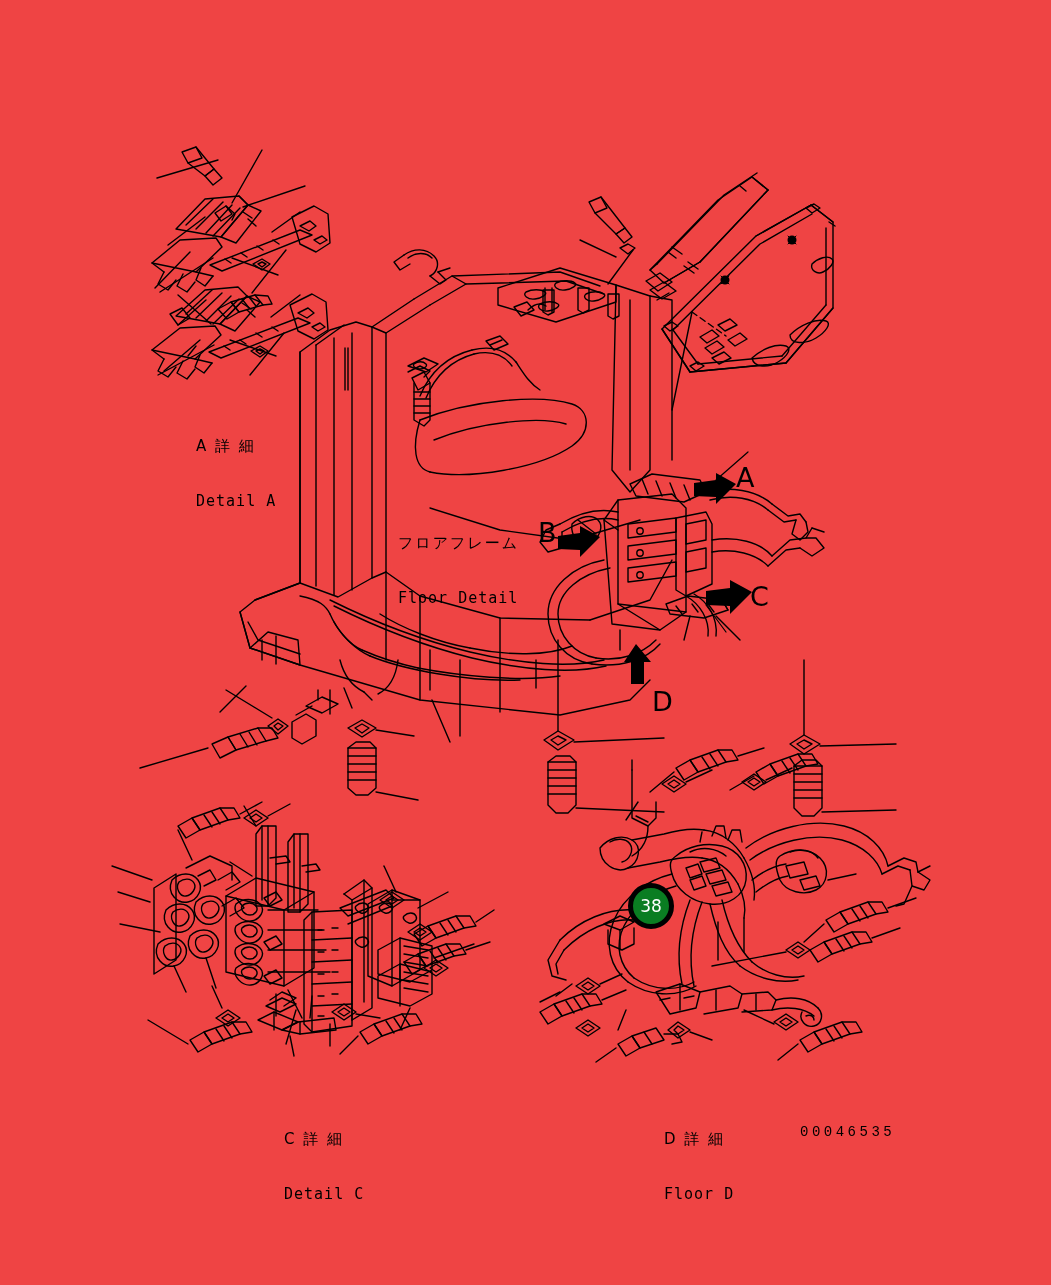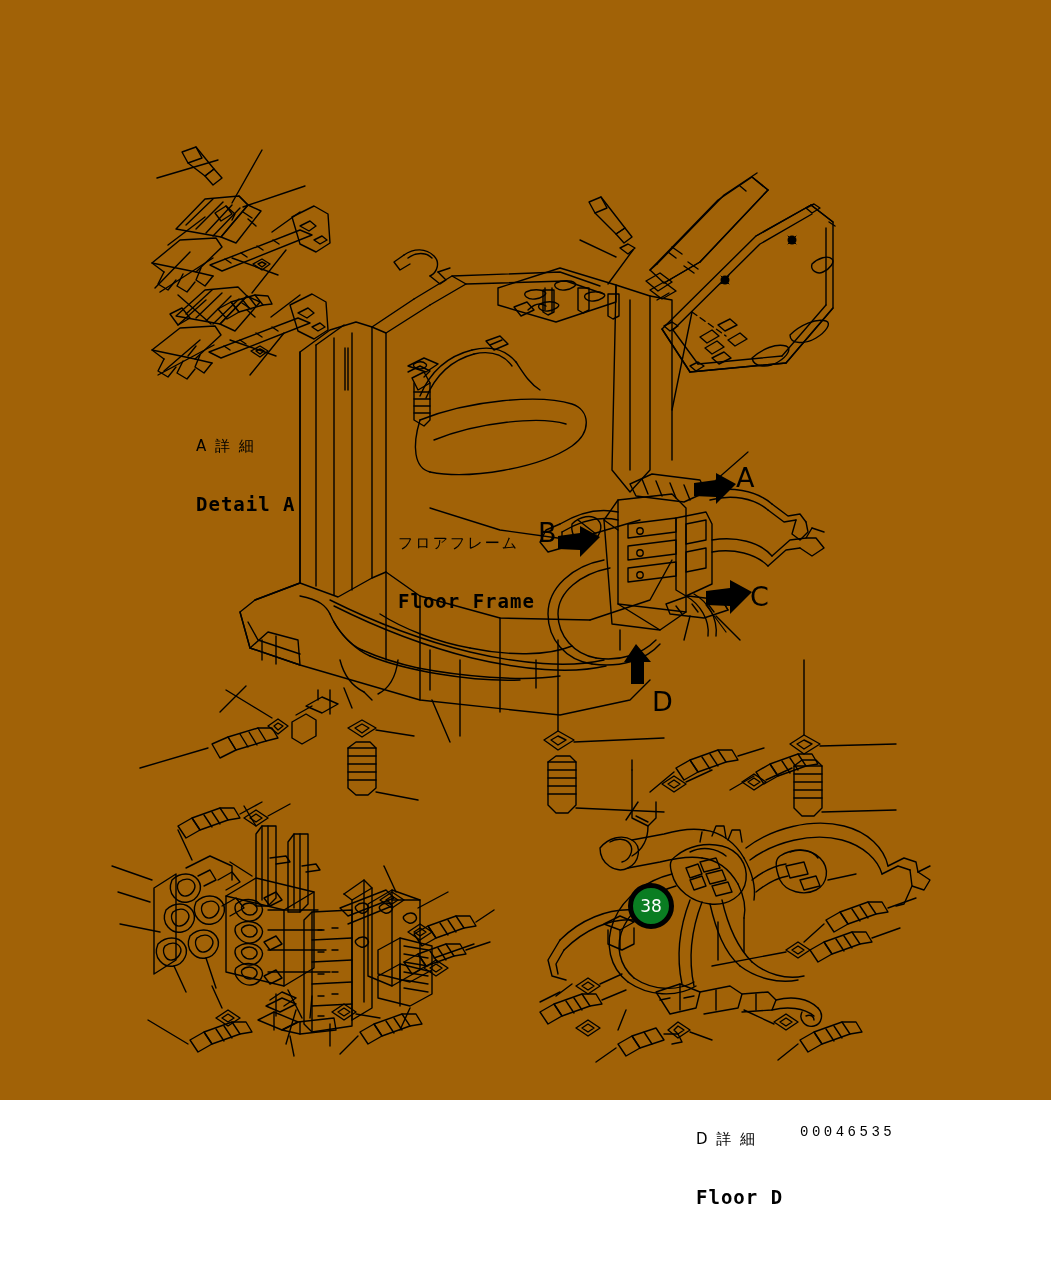--- a/index.html
+++ b/index.html
@@ -1,23 +1,23 @@
 <!DOCTYPE html>
 <html><head>
 <meta charset="utf-8">
 <title>Parts Diagram</title>
 <style>
   html,body{margin:0;padding:0;background:#ffffff;}
   body{width:1051px;height:1285px;overflow:hidden;
        font-family:"DejaVu Sans Mono","Liberation Mono",monospace;}
-  #sheet{position:relative;width:1051px;height:1100px;background:#a16207;}
+  #sheet{position:relative;width:1051px;height:1285px;background:#ef4444;}
   svg#art{position:absolute;left:0;top:0;width:1051px;height:1285px;}
   .lbl{position:absolute;white-space:pre;color:#000;line-height:1.18;}
   .jp{font-family:"DejaVu Sans","Liberation Sans",sans-serif;font-size:15px;letter-spacing:2px;}
-  .en{font-family:"DejaVu Sans Mono","Liberation Mono",monospace;font-size:19px;letter-spacing:1px;font-weight:bold;}
+  .en{font-family:"DejaVu Sans Mono","Liberation Mono",monospace;font-size:15px;letter-spacing:1px;}
   .callout{position:absolute;font-family:"DejaVu Sans","Liberation Sans",sans-serif;
            font-size:27px;color:#000;line-height:1;}
   .partno{position:absolute;font-family:Liberation Mono, monospace;
           font-size:14px;letter-spacing:3.5px;color:#000;}
   .bubble{position:absolute;width:46px;height:46px;border-radius:50%;
           background:#0a7d22;border:5px solid #22c55e;box-sizing:border-box;
           display:flex;align-items:center;justify-content:center;
           color:#fff;font-family:"DejaVu Sans","Liberation Sans",sans-serif;
           font-size:17px;font-weight:normal;}
 </style>
@@ -761,29 +761,33 @@
 
     </g>
   </svg>
 
   <div class="lbl" style="left:196px; top:400px;">
     <div class="jp">A 詳 細</div>
     <div class="en">Detail A</div>
   </div>
 
 
-
-  <div class="lbl" style="left:664px; top:1093px;margin-left:32px;">
+  <div class="lbl" style="left:284px; top:1093px;">
+    <div class="jp">C 詳 細</div>
+    <div class="en">Detail C</div>
+  </div>
+
+  <div class="lbl" style="left:664px; top:1093px;">
     <div class="jp">D 詳 細</div>
     <div class="en">Floor D</div>
   </div>
 
   <div class="lbl" style="left:398px; top:497px;">
     <div class="jp">フロアフレーム</div>
-    <div class="en">Floor Frame</div>
+    <div class="en">Floor Detail</div>
   </div>
 
 
   <div class="callout" style="left:736px; top:464px;">A</div>
   <div class="callout" style="left:538px; top:519px;">B</div>
   <div class="callout" style="left:750px; top:583px;">C</div>
   <div class="callout" style="left:652px; top:688px;">D</div>
 
   <div class="bubble" style="left: 628px; top: 883px; background: rgb(10, 125, 34); border-color: rgb(0, 0, 0);">38</div>
 

